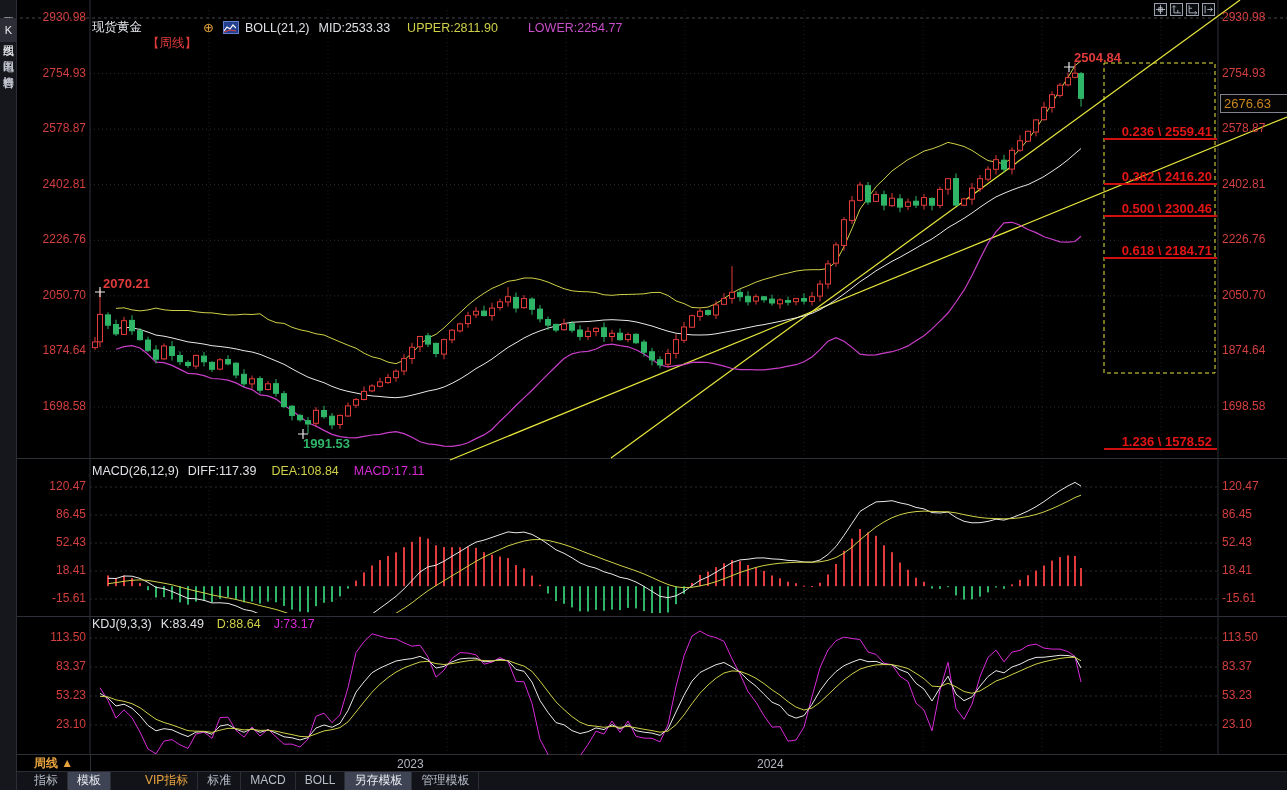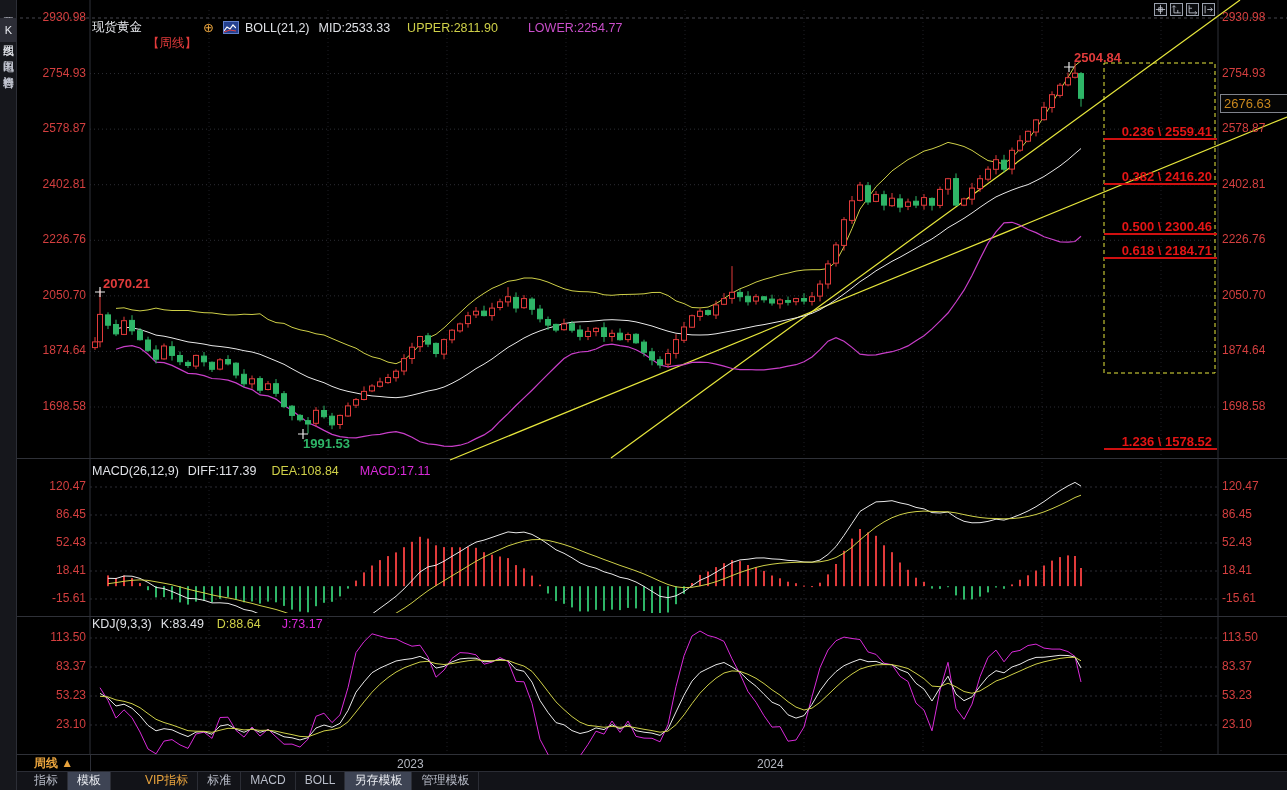--- a/index.html
+++ b/index.html
@@ -497,28 +497,28 @@
     <span style="margin-left:-3px;">BOLL(21,2)</span>
     <span>MID:2533.33</span>
     <span class="yellow" style="margin-left:8px;">UPPER:2811.90</span>
     <span class="magenta" style="margin-left:21px;">LOWER:2254.77</span>
   </div>
 
   <div class="hdr" style="left:92px;top:464px;">
     <span>MACD(26,12,9)</span>
     <span>DIFF:117.39</span>
     <span class="yellow" style="margin-left:6px;">DEA:108.84</span>
-    <span class="magenta" style="margin-left:12px;color:#d92ad9;">MACD:17.11</span>
+    <span class="magenta" style="margin-left:6px;color:#d92ad9;">MACD:17.11</span>
   </div>
 
   <div class="hdr" style="left:92px;top:617px;">
     <span>KDJ(9,3,3)</span>
     <span>K:83.49</span>
     <span class="yellow" style="margin-left:4px;">D:88.64</span>
-    <span style="margin-left:12px;color:#d92ad9;">J:73.17</span>
+    <span style="margin-left:4px;color:#d92ad9;">J:73.17</span>
   </div>
 
   <div class="anno" style="left:103px;top:276px;color:#e13b3b;">2070.21</div>
   <div class="anno" style="left:303px;top:436px;color:#2eb567;">1991.53</div>
   <div class="anno" style="left:1074px;top:50px;color:#e13b3b;">2504.84</div>
   <div id="current-box">2676.63</div>
 
   <div id="top-icons">
       <div class="ticon">
         <svg width="13" height="13" viewBox="0 0 13 13" stroke="#c3c6d1" stroke-width="1" fill="none">
@@ -589,16 +589,16 @@
     <div class="axis-label axis-left" style="top: 630px;">113.50</div>
     <div class="axis-label axis-right" style="top: 630px;">113.50</div>
     <div class="axis-label axis-left" style="top: 659px;">83.37</div>
     <div class="axis-label axis-right" style="top: 659px;">83.37</div>
     <div class="axis-label axis-left" style="top: 688.01px;">53.23</div>
     <div class="axis-label axis-right" style="top: 688.01px;">53.23</div>
     <div class="axis-label axis-left" style="top: 717.01px;">23.10</div>
     <div class="axis-label axis-right" style="top: 717.01px;">23.10</div>
     <div class="fib" style="top: 125.286px;">0.236 \ 2559.41</div>
     <div class="fib" style="top: 170.49px;">0.382 \ 2416.20</div>
-    <div class="fib" style="top: 220px;">0.500 \ 2300.46</div>
+    <div class="fib" style="top: 202px;">0.500 \ 2300.46</div>
     <div class="fib" style="top: 243.56px;">0.618 \ 2184.71</div>
     <div class="fib" style="top: 434.904px;">1.236 \ 1578.52</div>
   </div>
 
 </body></html>

